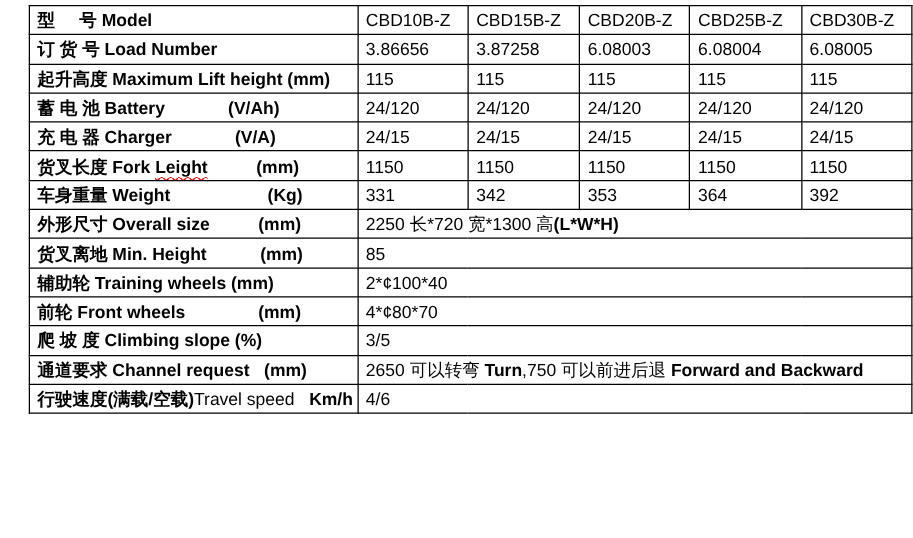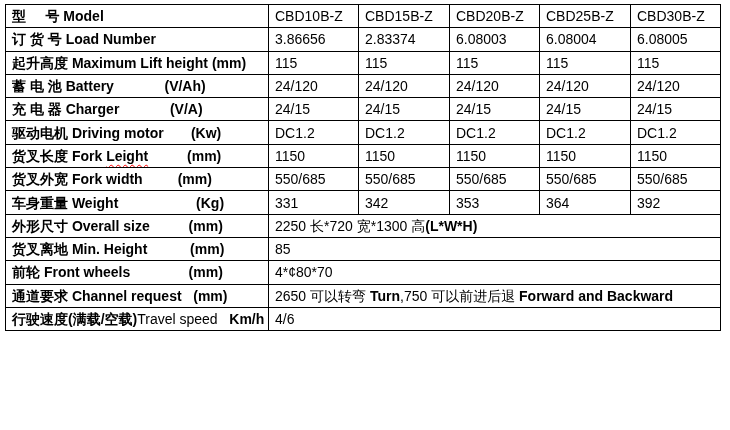--- a/index.html
+++ b/index.html
@@ -7,21 +7,21 @@
     padding: 0;
     background: #ffffff;
     width: 730px;
     height: 430px;
     font-family: "Liberation Sans", "DejaVu Sans", sans-serif;
     color: #000000;
     overflow: hidden;
   }
   .table-wrap {
     position: absolute;
-    left: 5px;
+    left: 23px;
     top: 4px;
   }
   table.spec {
     border-collapse: collapse;
     table-layout: fixed;
   }
   table.spec td {
     border: 1px solid #000000;
     height: 22.3px;
     padding: 0 2px 0 6px;
@@ -60,21 +60,21 @@
           <td class="label"><span class="b">型     号 Model</span></td>
           <td class="val">CBD10B-Z</td>
           <td class="val">CBD15B-Z</td>
           <td class="val">CBD20B-Z</td>
           <td class="val">CBD25B-Z</td>
           <td class="val">CBD30B-Z</td>
         </tr>
         <tr>
           <td class="label"><span class="b">订 货 号 Load Number</span></td>
           <td class="val">3.86656</td>
-          <td class="val">2.83374</td>
+          <td class="val">3.87258</td>
           <td class="val">6.08003</td>
           <td class="val">6.08004</td>
           <td class="val">6.08005</td>
         </tr>
         <tr>
           <td class="label"><span class="b">起升高度 Maximum Lift height (mm)</span></td>
           <td class="val">115</td>
           <td class="val">115</td>
           <td class="val">115</td>
           <td class="val">115</td>
@@ -90,62 +90,54 @@
         </tr>
         <tr>
           <td class="label"><span class="b">充 电 器 Charger             (V/A)</span></td>
           <td class="val">24/15</td>
           <td class="val">24/15</td>
           <td class="val">24/15</td>
           <td class="val">24/15</td>
           <td class="val">24/15</td>
         </tr>
         <tr>
-          <td class="label"><span class="b">驱动电机 Driving motor       (Kw)</span></td>
-          <td class="val">DC1.2</td>
-          <td class="val">DC1.2</td>
-          <td class="val">DC1.2</td>
-          <td class="val">DC1.2</td>
-          <td class="val">DC1.2</td>
-        </tr>
-        <tr>
           <td class="label"><span class="b">货叉长度 Fork </span><span class="b wavy">Leight</span><span class="b">          (mm)</span></td>
           <td class="val">1150</td>
           <td class="val">1150</td>
           <td class="val">1150</td>
           <td class="val">1150</td>
           <td class="val">1150</td>
-        </tr>
-        <tr>
-          <td class="label"><span class="b">货叉外宽 Fork width         (mm)</span></td>
-          <td class="val">550/685</td>
-          <td class="val">550/685</td>
-          <td class="val">550/685</td>
-          <td class="val">550/685</td>
-          <td class="val">550/685</td>
         </tr>
         <tr>
           <td class="label"><span class="b">车身重量 Weight                    (Kg)</span></td>
           <td class="val">331</td>
           <td class="val">342</td>
           <td class="val">353</td>
           <td class="val">364</td>
           <td class="val">392</td>
         </tr>
         <tr>
           <td class="label"><span class="b">外形尺寸 Overall size          (mm)</span></td>
           <td colspan="5" class="val"><span>2250 长*720 宽*1300 高</span><span class="b">(L*W*H)</span></td>
         </tr>
         <tr>
           <td class="label"><span class="b">货叉离地 Min. Height           (mm)</span></td>
           <td colspan="5" class="val"><span>85</span></td>
         </tr>
         <tr>
+          <td class="label"><span class="b">辅助轮 Training wheels (mm)</span></td>
+          <td colspan="5" class="val"><span>2*¢100*40</span></td>
+        </tr>
+        <tr>
           <td class="label"><span class="b">前轮 Front wheels               (mm)</span></td>
           <td colspan="5" class="val"><span>4*¢80*70</span></td>
+        </tr>
+        <tr>
+          <td class="label"><span class="b">爬 坡 度 Climbing slope (%)</span></td>
+          <td colspan="5" class="val"><span>3/5</span></td>
         </tr>
         <tr>
           <td class="label"><span class="b">通道要求 Channel request   (mm)</span></td>
           <td colspan="5" class="val"><span>2650 可以转弯 </span><span class="b">Turn</span><span>,750 可以前进后退 </span><span class="b">Forward and Backward</span></td>
         </tr>
         <tr>
           <td class="label"><span class="b">行驶速度(满载/空载)</span><span>Travel speed</span><span class="b">   Km/h</span></td>
           <td colspan="5" class="val"><span>4/6</span></td>
         </tr>
       </tbody>

